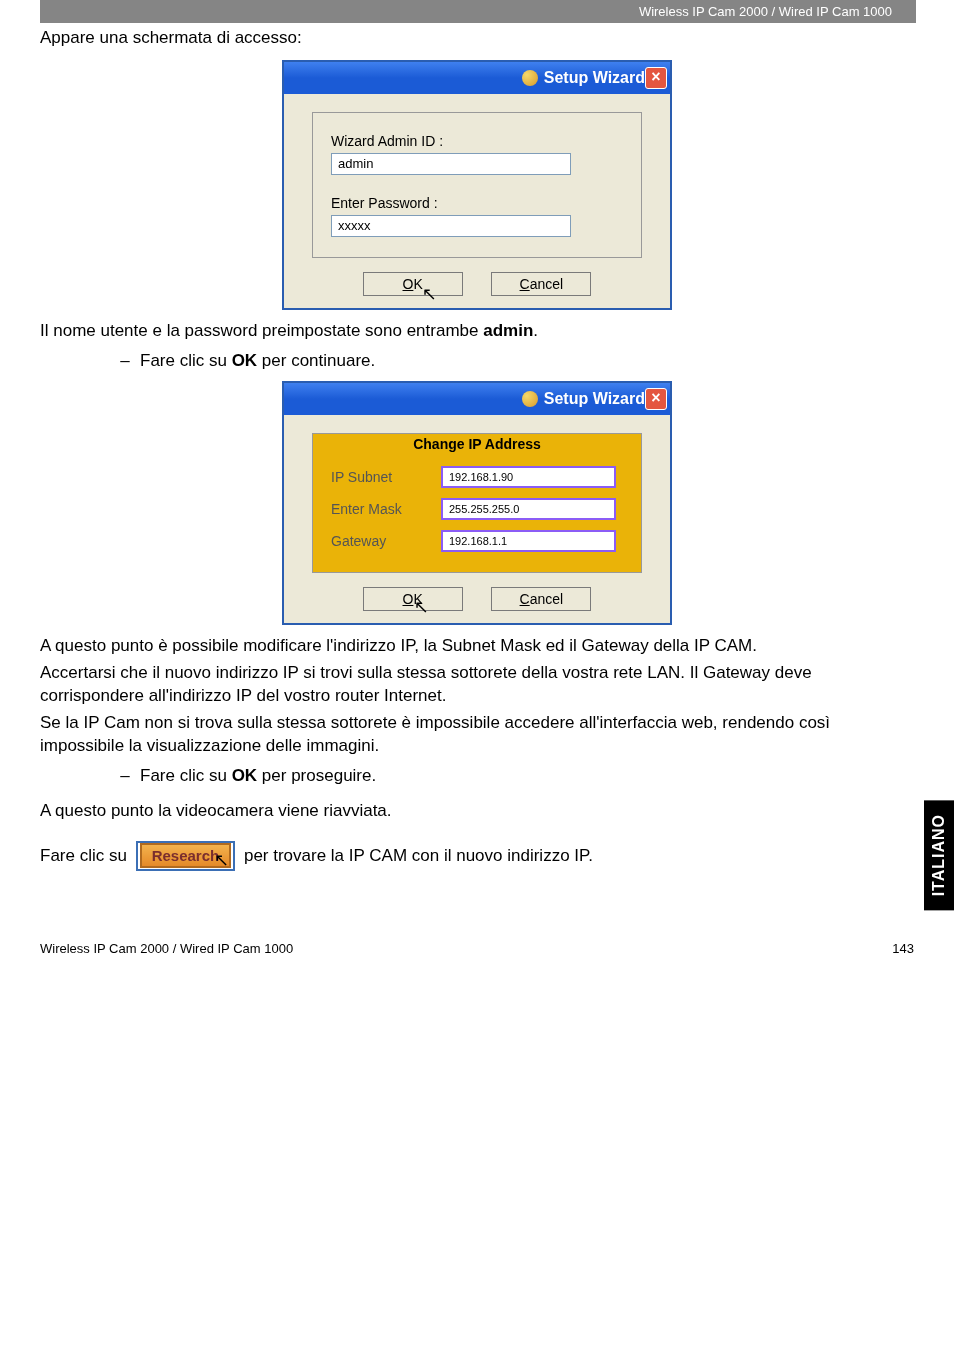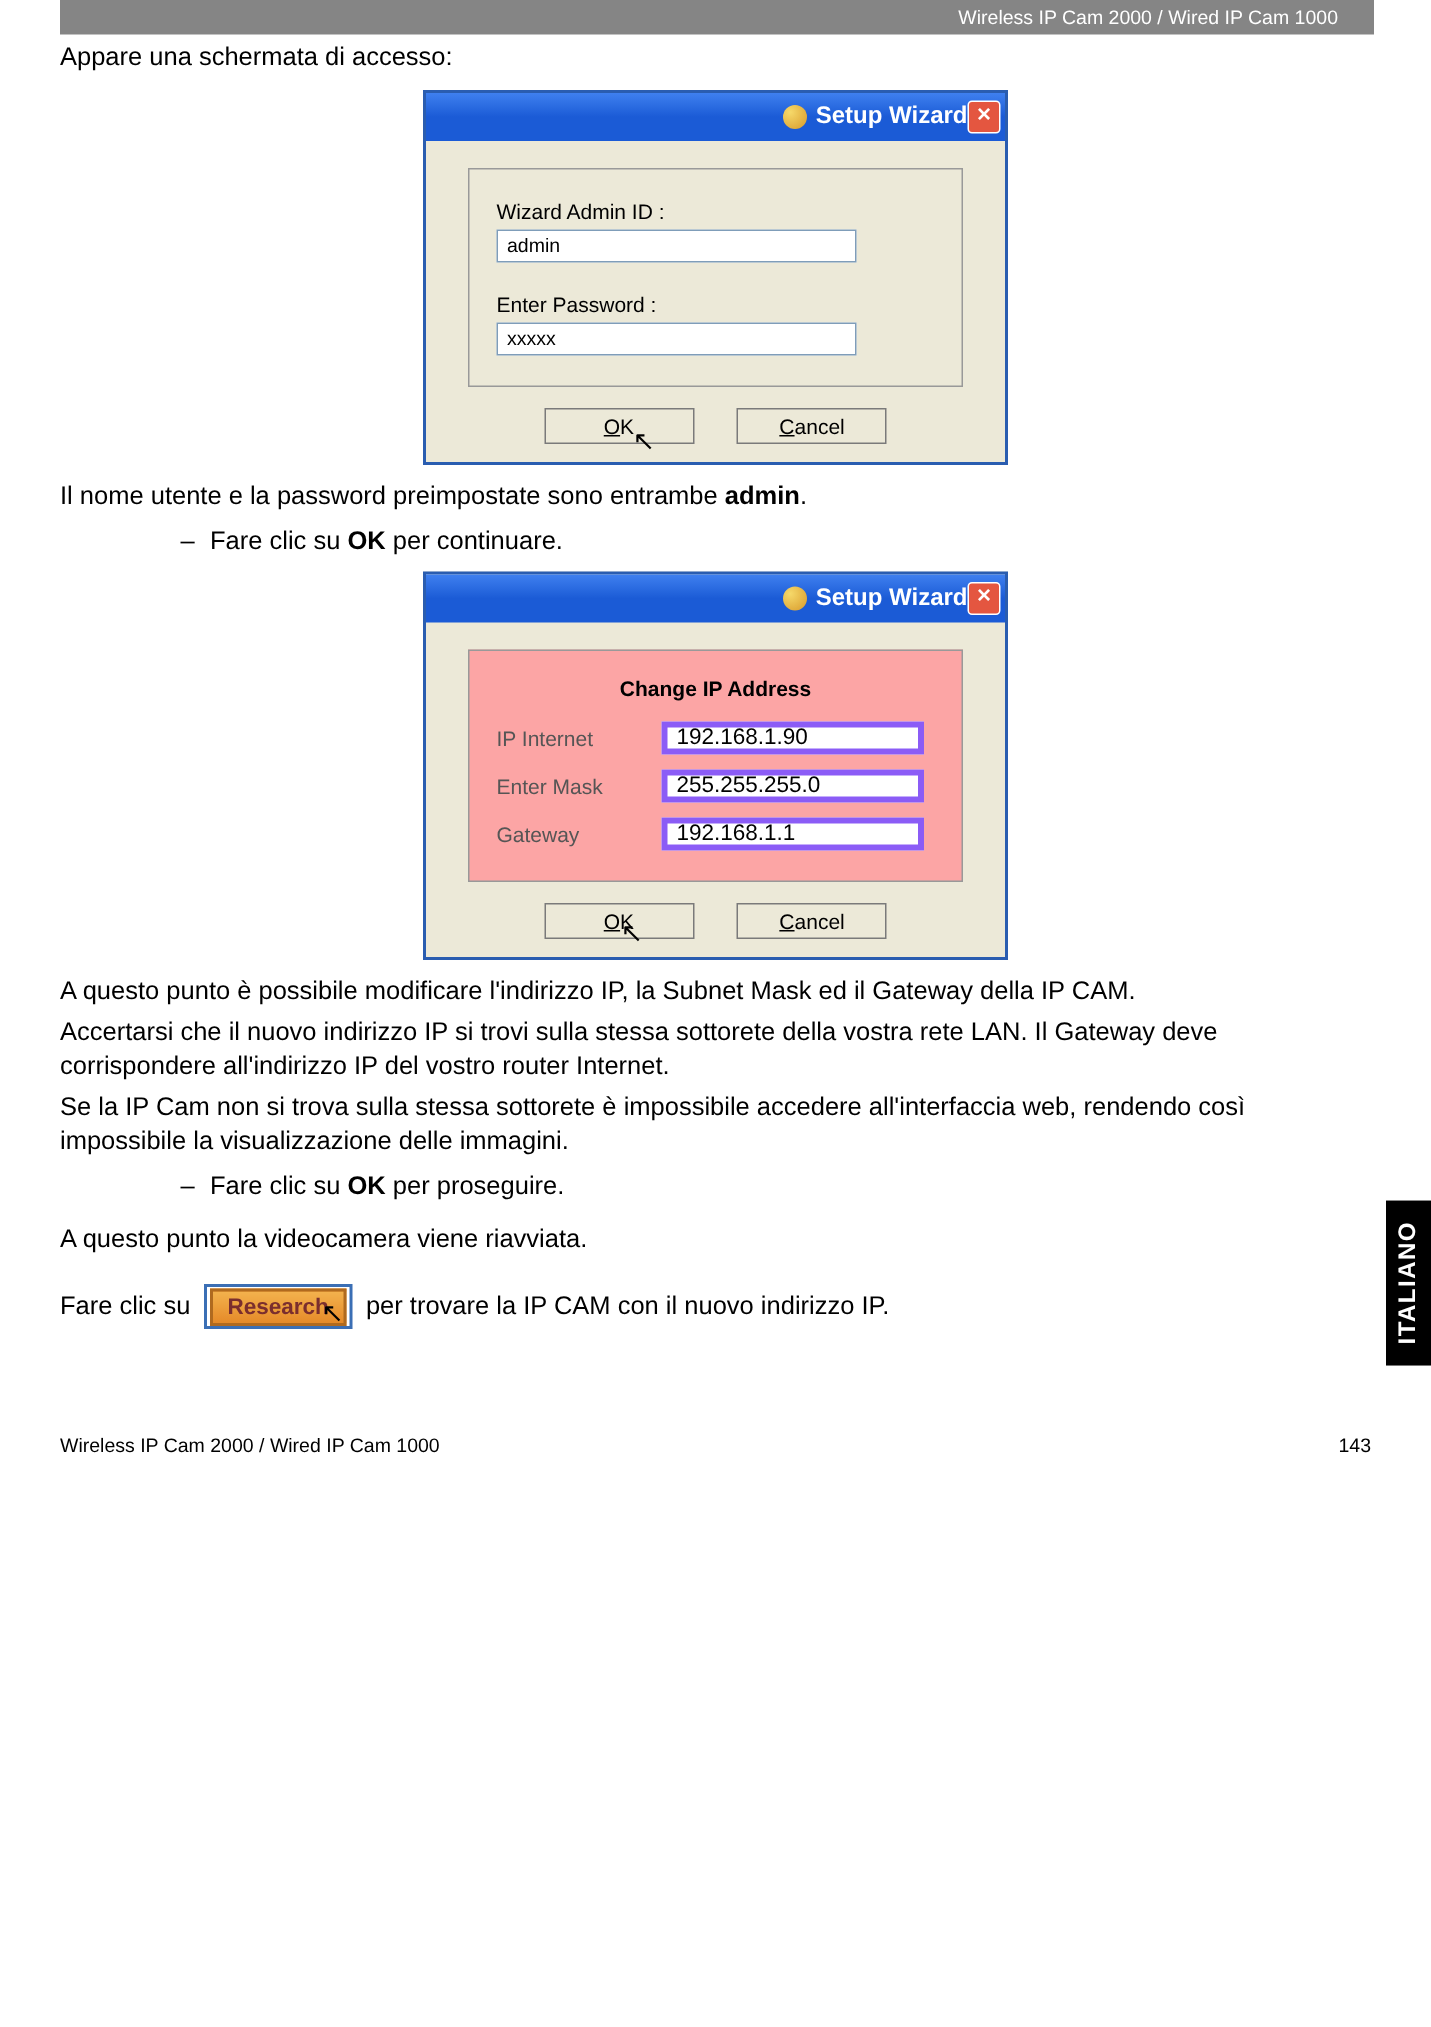--- a/index.html
+++ b/index.html
@@ -108,45 +108,45 @@
     font-size: 18px;
     line-height: 1;
   }
   .c1 { left: 58px; top: 12px; }
   .c2 { left: 50px; top: 10px; }
 
   
   .xp-dialog2 { width: 390px; }
   .panel2 {
     border: 1px solid #999;
-    background: #fca5a5;
-    padding: 17px 18px 10px 18px;
+    background: #eab308;
+    padding: 2px 18px 10px 18px;
   }
   .change-title {
     font-weight: bold;
     font-size: 14px;
     text-align: center;
     margin-bottom: 14px;
   }
   .row2 {
     display: flex;
     align-items: center;
     margin: 10px 0;
   }
   .lbl2 {
     width: 110px;
     font-size: 14px;
     color: #555;
   }
   .inp2 {
     width: 175px;
     height: 22px;
-    border: 4px solid #8b5cf6;
+    border: 2px solid #8b5cf6;
     background: #fff;
-    font-size: 15px;
+    font-size: 11px;
     padding: 2px 6px;
   }
 
   .side-tab {
     position: absolute;
     right: 0;
     top: 800px;
     background: #000;
     color: #fff;
     font-weight: bold;
@@ -243,21 +243,21 @@
       <div class="xp-titlebar-left">
         <span class="xp-app-icon"></span>
         <span>Setup Wizard</span>
       </div>
       <div class="xp-close">×</div>
     </div>
     <div class="xp-body">
       <div class="panel2">
         <div class="change-title">Change IP Address</div>
         <div class="row2">
-          <div class="lbl2">IP Internet</div>
+          <div class="lbl2">IP Subnet</div>
           <input class="inp2" value="192.168.1.90" style="">
         </div>
         <div class="row2">
           <div class="lbl2">Enter Mask</div>
           <input class="inp2" value="255.255.255.0" style="">
         </div>
         <div class="row2">
           <div class="lbl2">Gateway</div>
           <input class="inp2" value="192.168.1.1" style="">
         </div>

